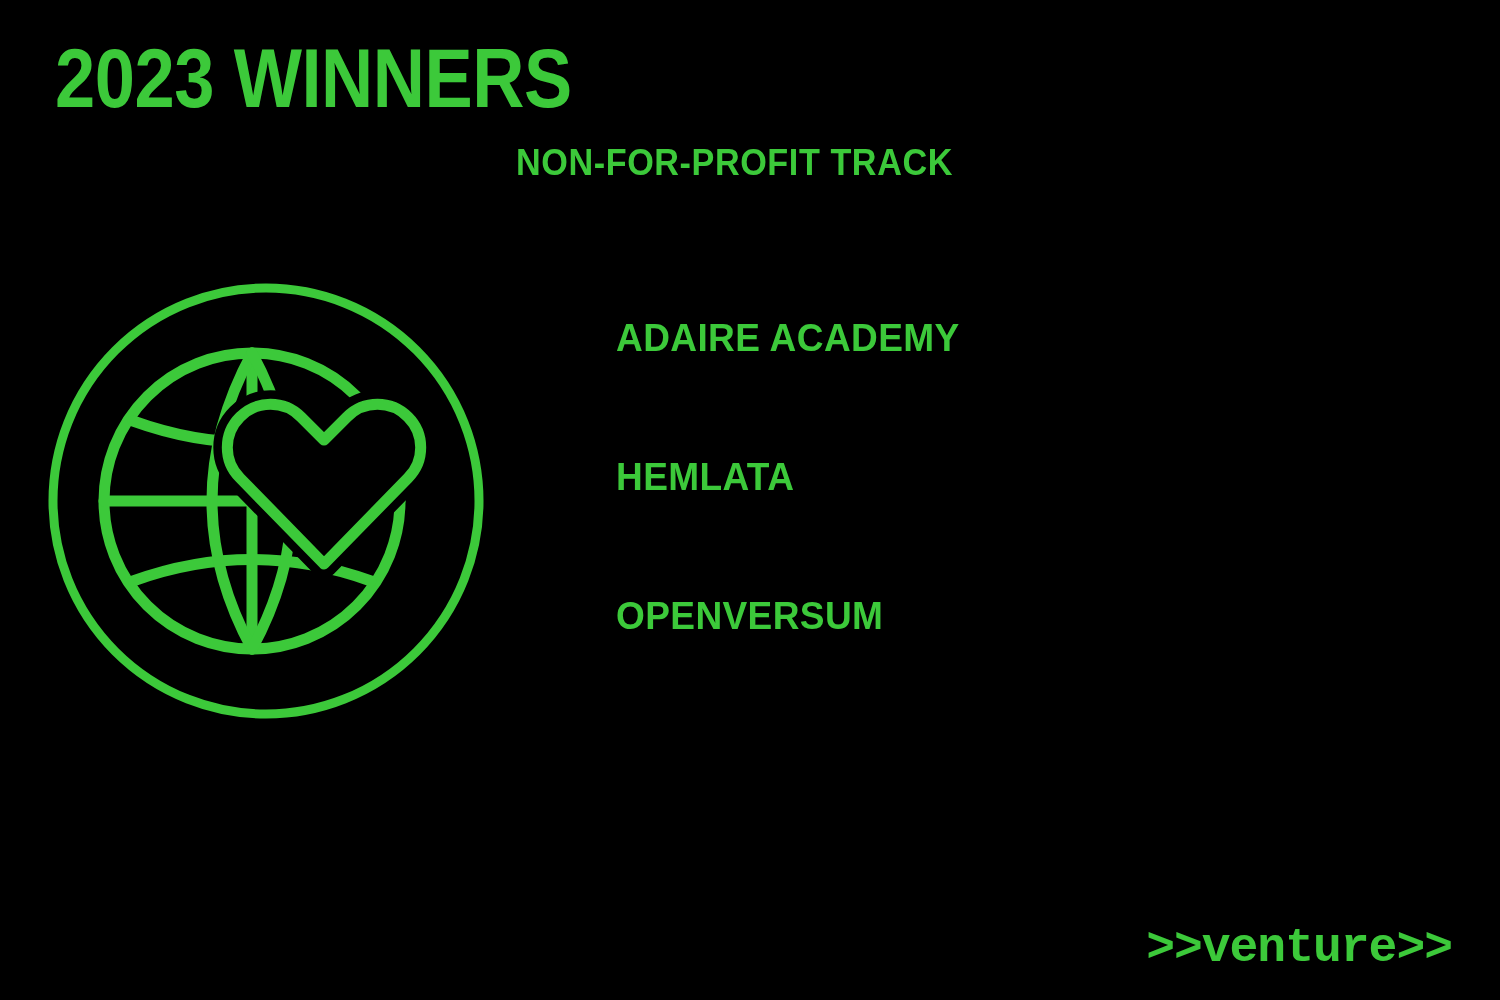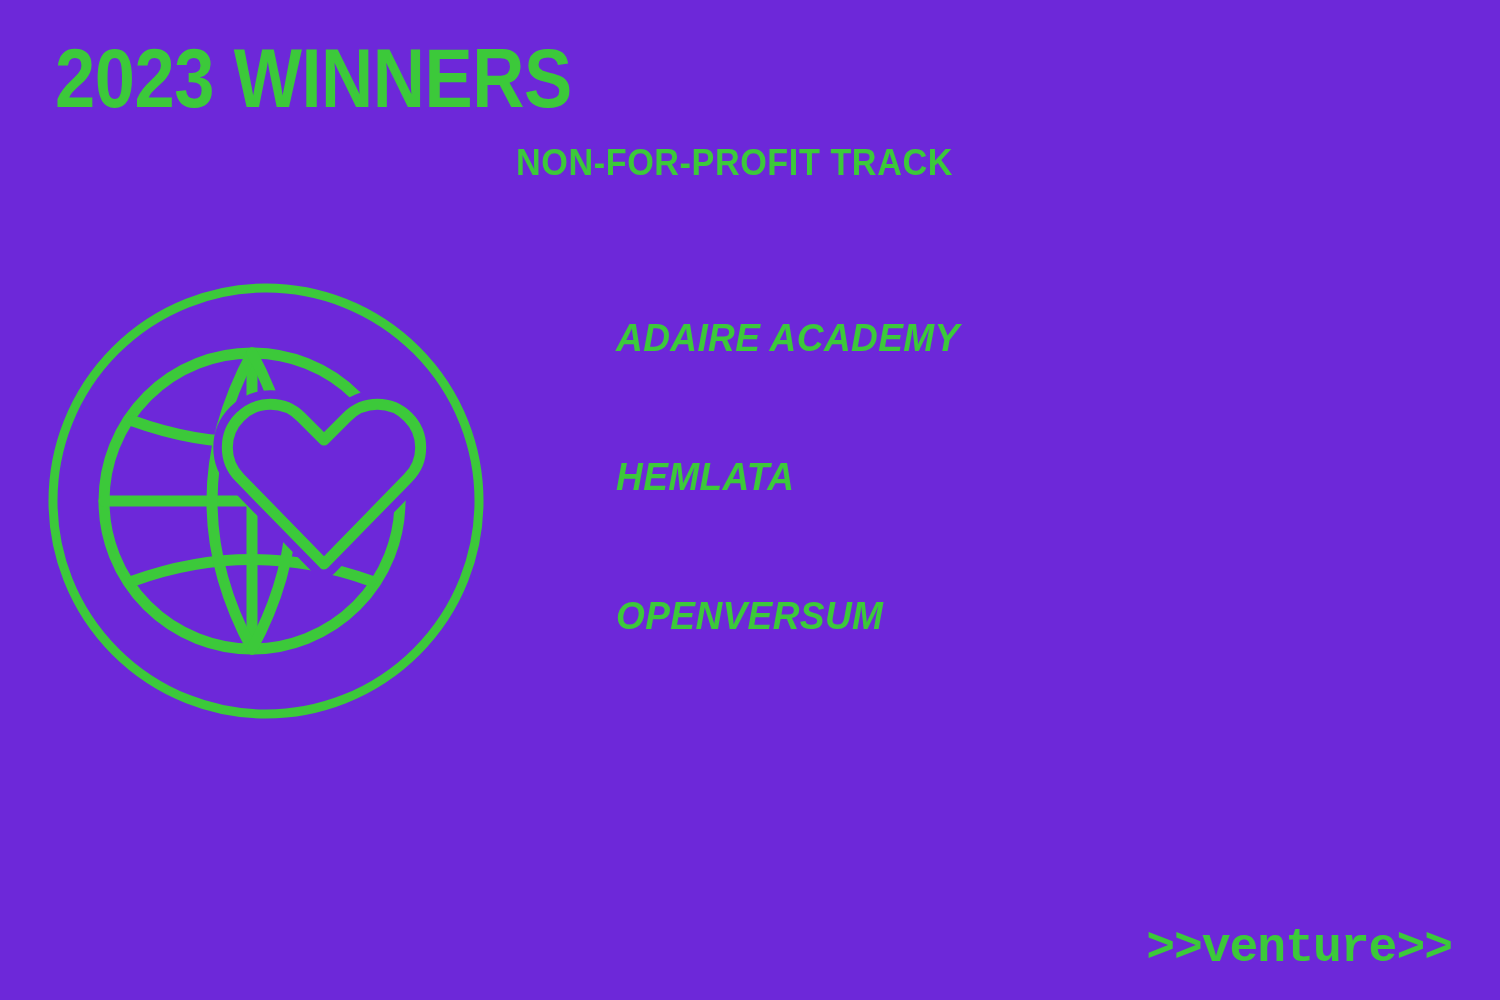--- a/index.html
+++ b/index.html
@@ -9,21 +9,21 @@
     background: #ffffff;
   }
   body {
     font-family: "Liberation Sans", sans-serif;
     -webkit-font-smoothing: antialiased;
   }
   #slide {
     position: relative;
     width: 1500px;
     height: 1000px;
-    background: #6d28d9;
+    background: #000000;
     overflow: hidden;
   }
 
   
   .title {
     position: absolute;
     left: 55px;
     top: 36px;
     font-family: "Liberation Sans", sans-serif;
     font-weight: 700;
@@ -49,21 +49,20 @@
     transform-origin: left top;
     white-space: nowrap;
   }
 
   
   .winners {
     position: absolute;
     left: 616px;
     top: 318px;
     width: 700px;
-    font-style: italic;
   }
   .winner {
     font-family: "Liberation Sans", sans-serif;
     font-weight: 700;
     font-size: 39px;
     line-height: 1;
     letter-spacing: 0.4px;
     color: #3cc93a;
     transform: scaleX(0.95);
     transform-origin: left top;

